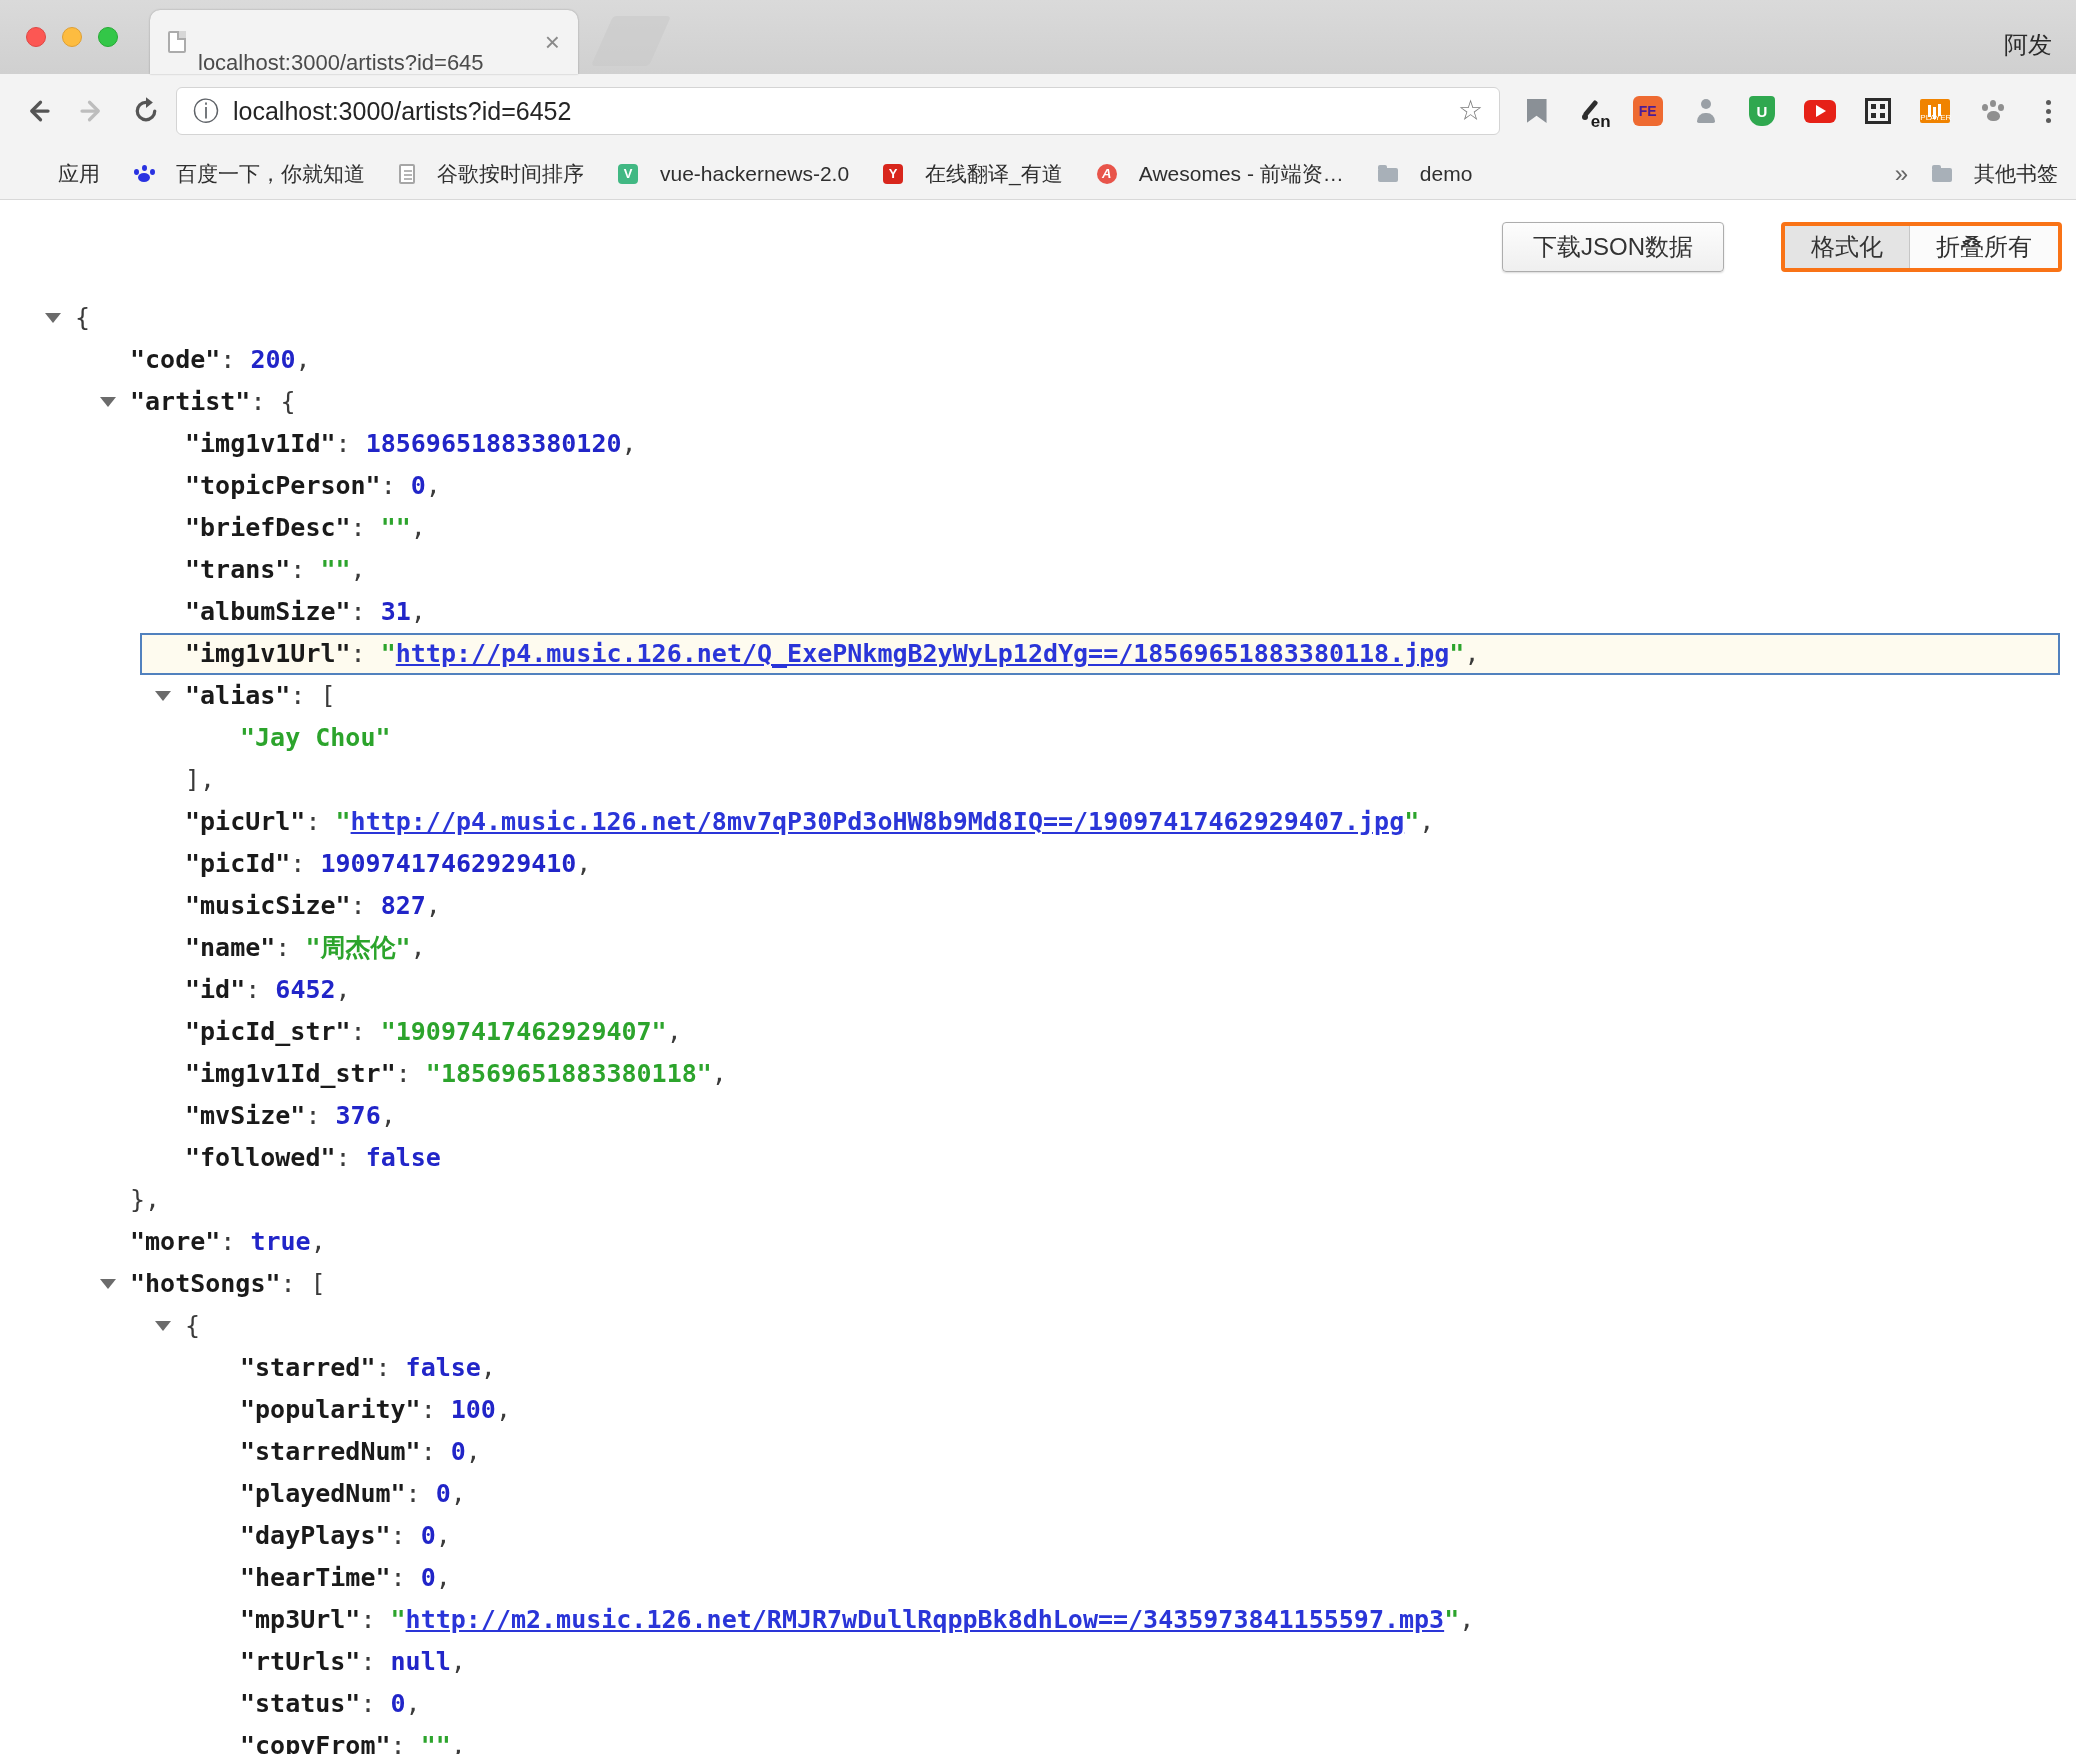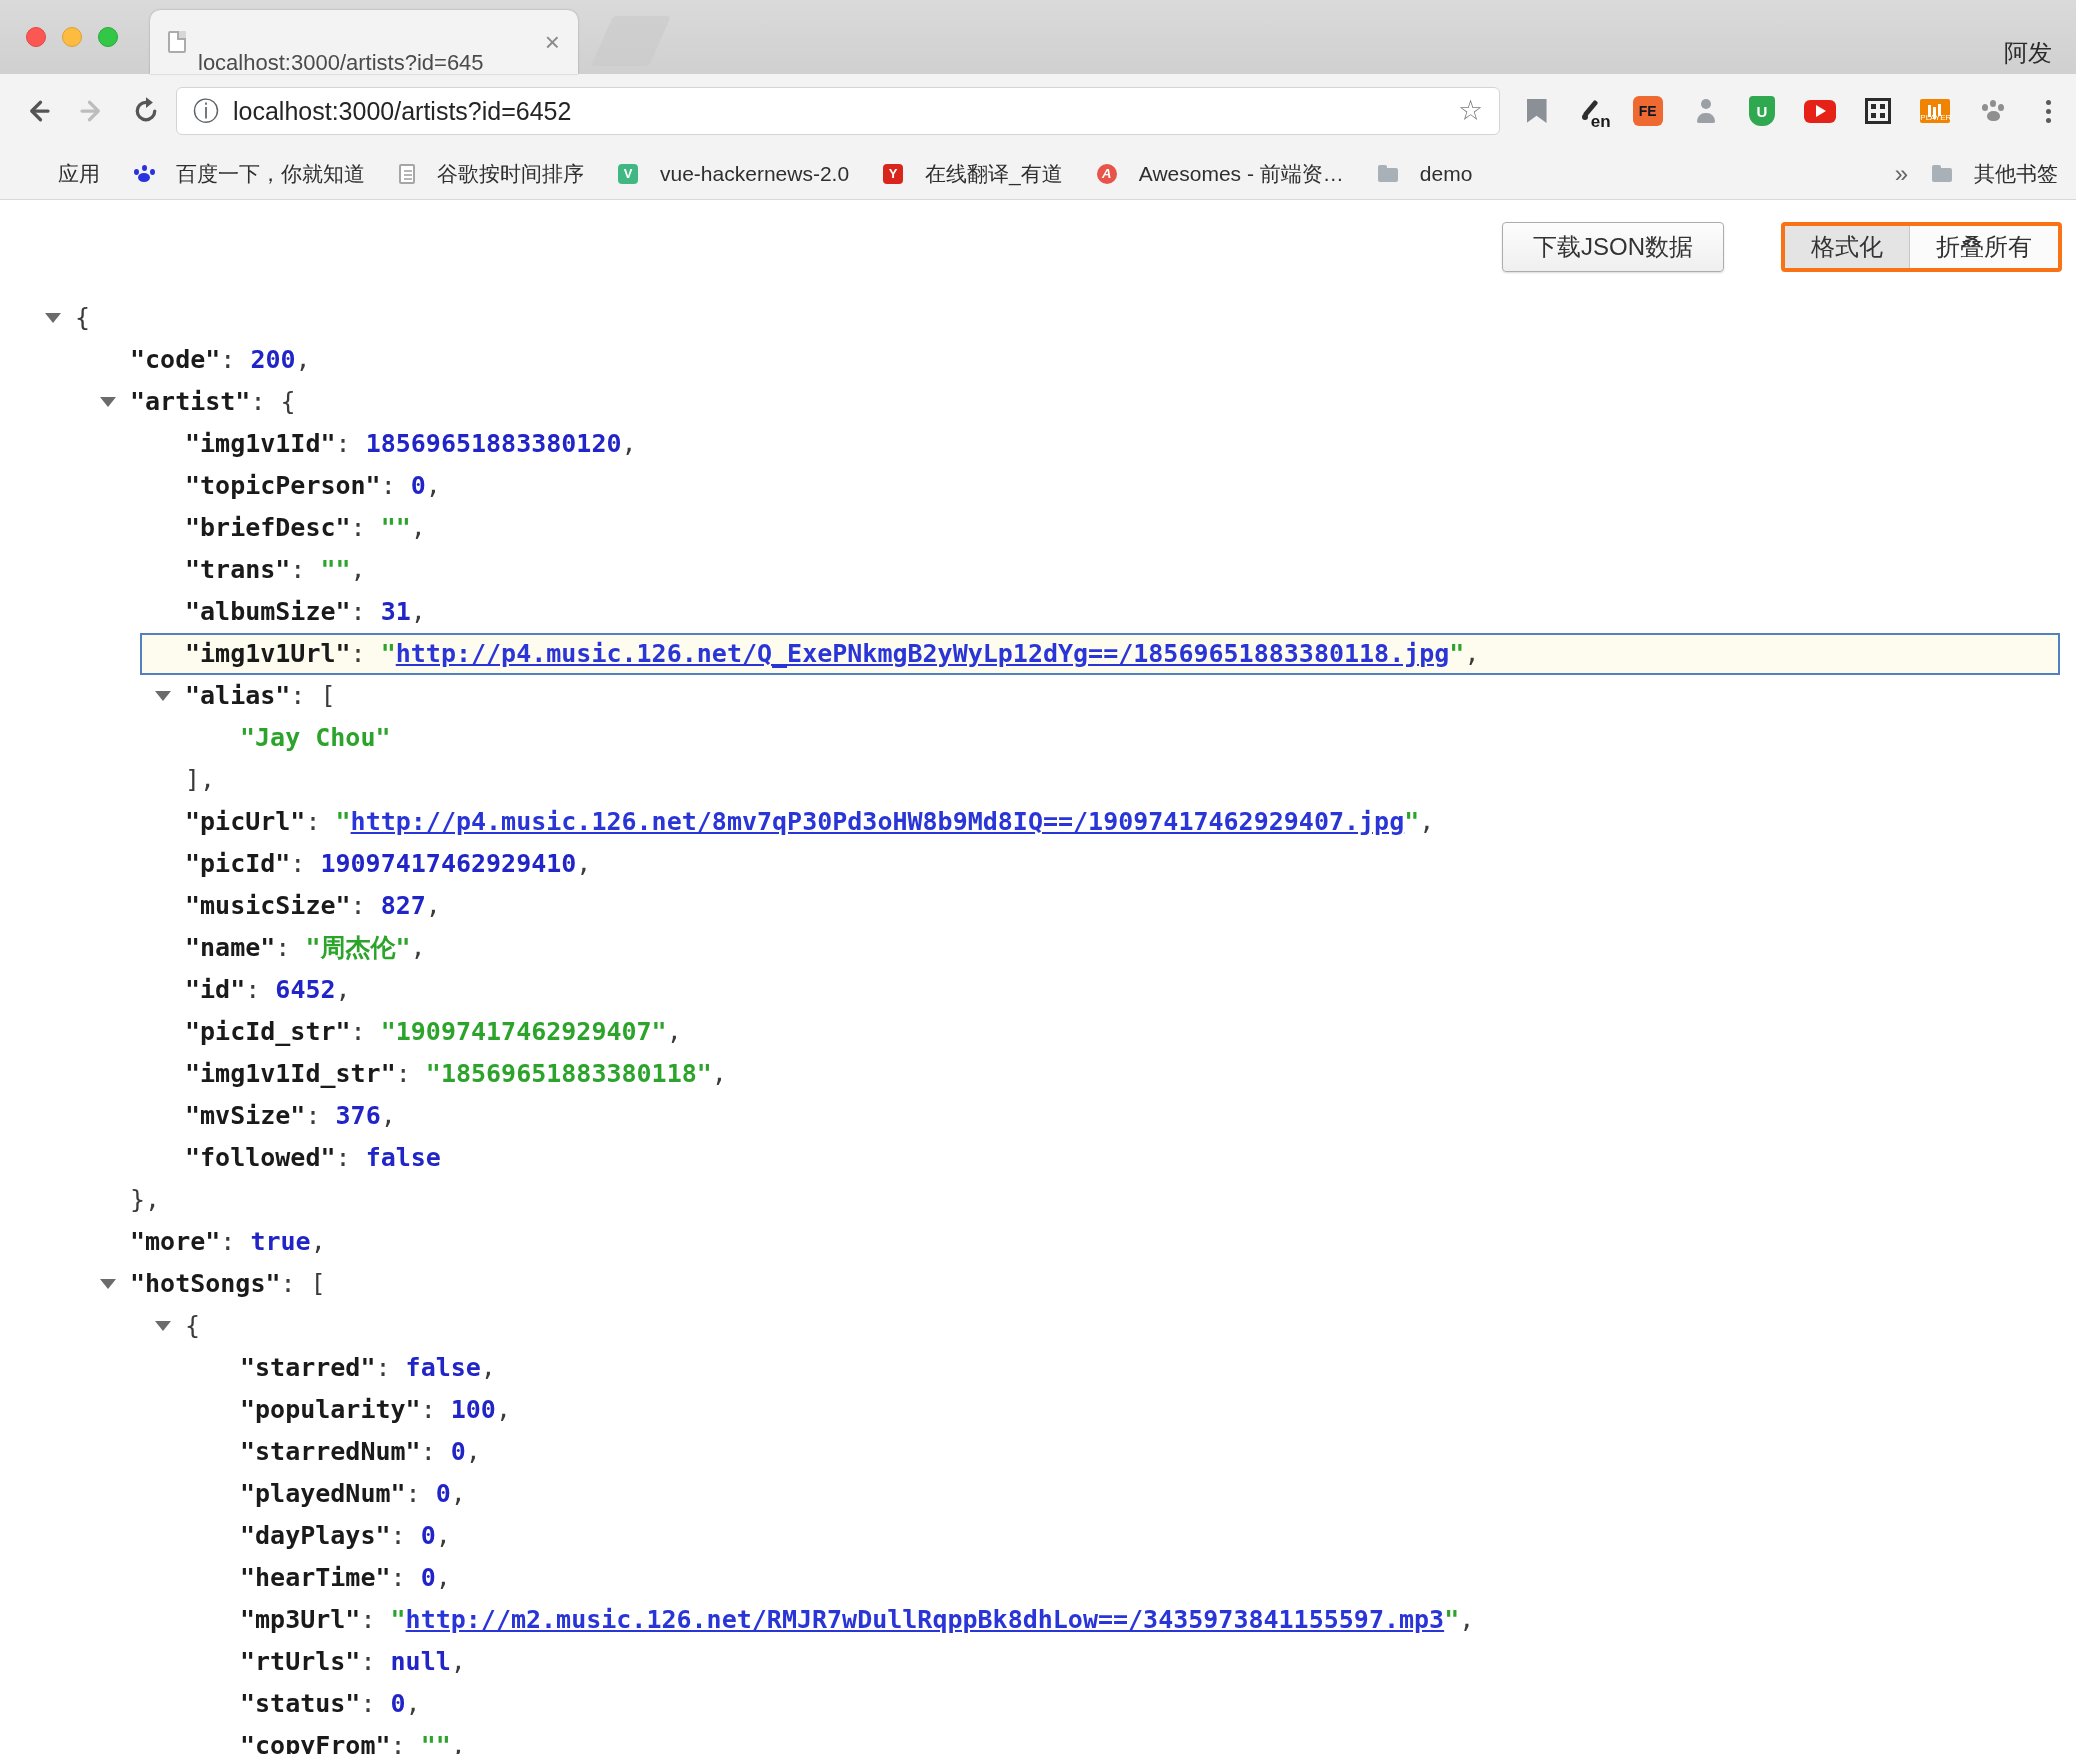--- a/index.html
+++ b/index.html
@@ -17,21 +17,21 @@
   .tab { position:absolute; left:150px; top:10px; width:428px; height:64px; background:#F3F3F3;
          border-radius:10px 10px 0 0; box-shadow:0 0 2px rgba(0,0,0,.3);
          display:flex; align-items:center; padding:0 18px; gap:12px; }
   .doc-icon { width:18px; height:22px; background:#fff; border:2px solid #ABABAB; border-radius:2px; position:relative; flex:none; }
   .doc-icon::after { content:''; position:absolute; right:-2px; top:-2px; width:7px; height:7px;
                      background:#D7D7D7; border-left:2px solid #ABABAB; border-bottom:2px solid #ABABAB; }
   .tab-title { font-size:22px; color:#4B4B4B; flex:1; white-space:nowrap; overflow:hidden;margin-top:42px; }
   .tab-close { font-size:26px; color:#8A8A8A; line-height:1; }
   .newtab { position:absolute; left:602px; top:16px; width:58px; height:50px; background:#C9C9C9;
             transform:skewX(-24deg); border-radius:4px; opacity:.55; }
-  .profile-label { position:absolute; right:24px; top:16px; height:74px; display:flex; align-items:center;
+  .profile-label { position:absolute; right:24px; top:8px; height:74px; display:flex; align-items:center;
                    font-size:24px; color:#2B2B2B; }
 
   
   .toolbar { height:74px; background:#F3F3F3; display:flex; align-items:center; padding:0 14px; gap:6px; }
   .nav-btn { width:48px; height:48px; display:flex; align-items:center; justify-content:center; flex:none; border-radius:50%; }
   .omnibox { width:1324px; height:48px; background:#fff; border:1px solid #D4D4D4; border-radius:6px;
              display:flex; align-items:center; padding:0 16px; gap:14px; flex:none; }
   .info-icon { font-size:26px; color:#5F6368; line-height:1; }
   .url-text { font-size:25px; color:#242424; flex:1; white-space:nowrap; overflow:hidden; }
   .star-icon { font-size:28px; color:#7C7C7C; line-height:1; }
@@ -42,21 +42,21 @@
 
   
   .xi { position:relative; display:inline-flex; align-items:center; justify-content:center; font-style:normal; }
   .xi.icon-flag { width:20px; height:24px; background:#8A9096; clip-path:polygon(0 0,100% 0,100% 100%,50% 70%,0 100%); }
   .xi.icon-translate { width:28px; height:28px; }
   .xi.icon-translate::before { content:''; position:absolute; left:12px; top:2px; width:5px; height:19px;
                                background:#2E2E2E; transform:rotate(40deg); border-radius:2px; }
   .xi.icon-translate::after { content:''; position:absolute; left:6px; top:17px; width:6px; height:6px;
                               background:#2E2E2E; border-radius:50%; }
   .xi-badge { position:absolute; right:-7px; bottom:-7px; font-size:17px; font-weight:bold; color:#1A1A1A; font-style:normal; }
-  .xi.icon-fe { width:30px; height:30px; border-radius:6px; background:#EE6A31; color:#0f172a; font-size:14px; font-weight:bold; }
+  .xi.icon-fe { width:30px; height:30px; border-radius:6px; background:#EE6A31; color:#4c1d95; font-size:14px; font-weight:bold; }
   .xi.icon-person { width:28px; height:28px; }
   .xi.icon-person::before { content:''; position:absolute; top:2px; left:9px; width:10px; height:10px; border-radius:50%; background:#9AA0A6; }
   .xi.icon-person::after { content:''; position:absolute; bottom:2px; left:5px; width:18px; height:10px;
                            border-radius:9px 9px 2px 2px; background:#9AA0A6; }
   .xi.icon-shield { width:26px; height:30px; background:#2FA84F; border-radius:4px 4px 12px 12px;
                     color:#fff; font-size:15px; font-weight:bold; }
   .xi.icon-youtube { width:32px; height:23px; background:#E62117; border-radius:6px; }
   .xi.icon-youtube::after { content:''; position:absolute; left:12px; top:5px;
                             border-left:10px solid #fff; border-top:6px solid transparent; border-bottom:6px solid transparent; }
   .xi.icon-qr { width:26px; height:26px; border:3px solid #2B2B2B; }

